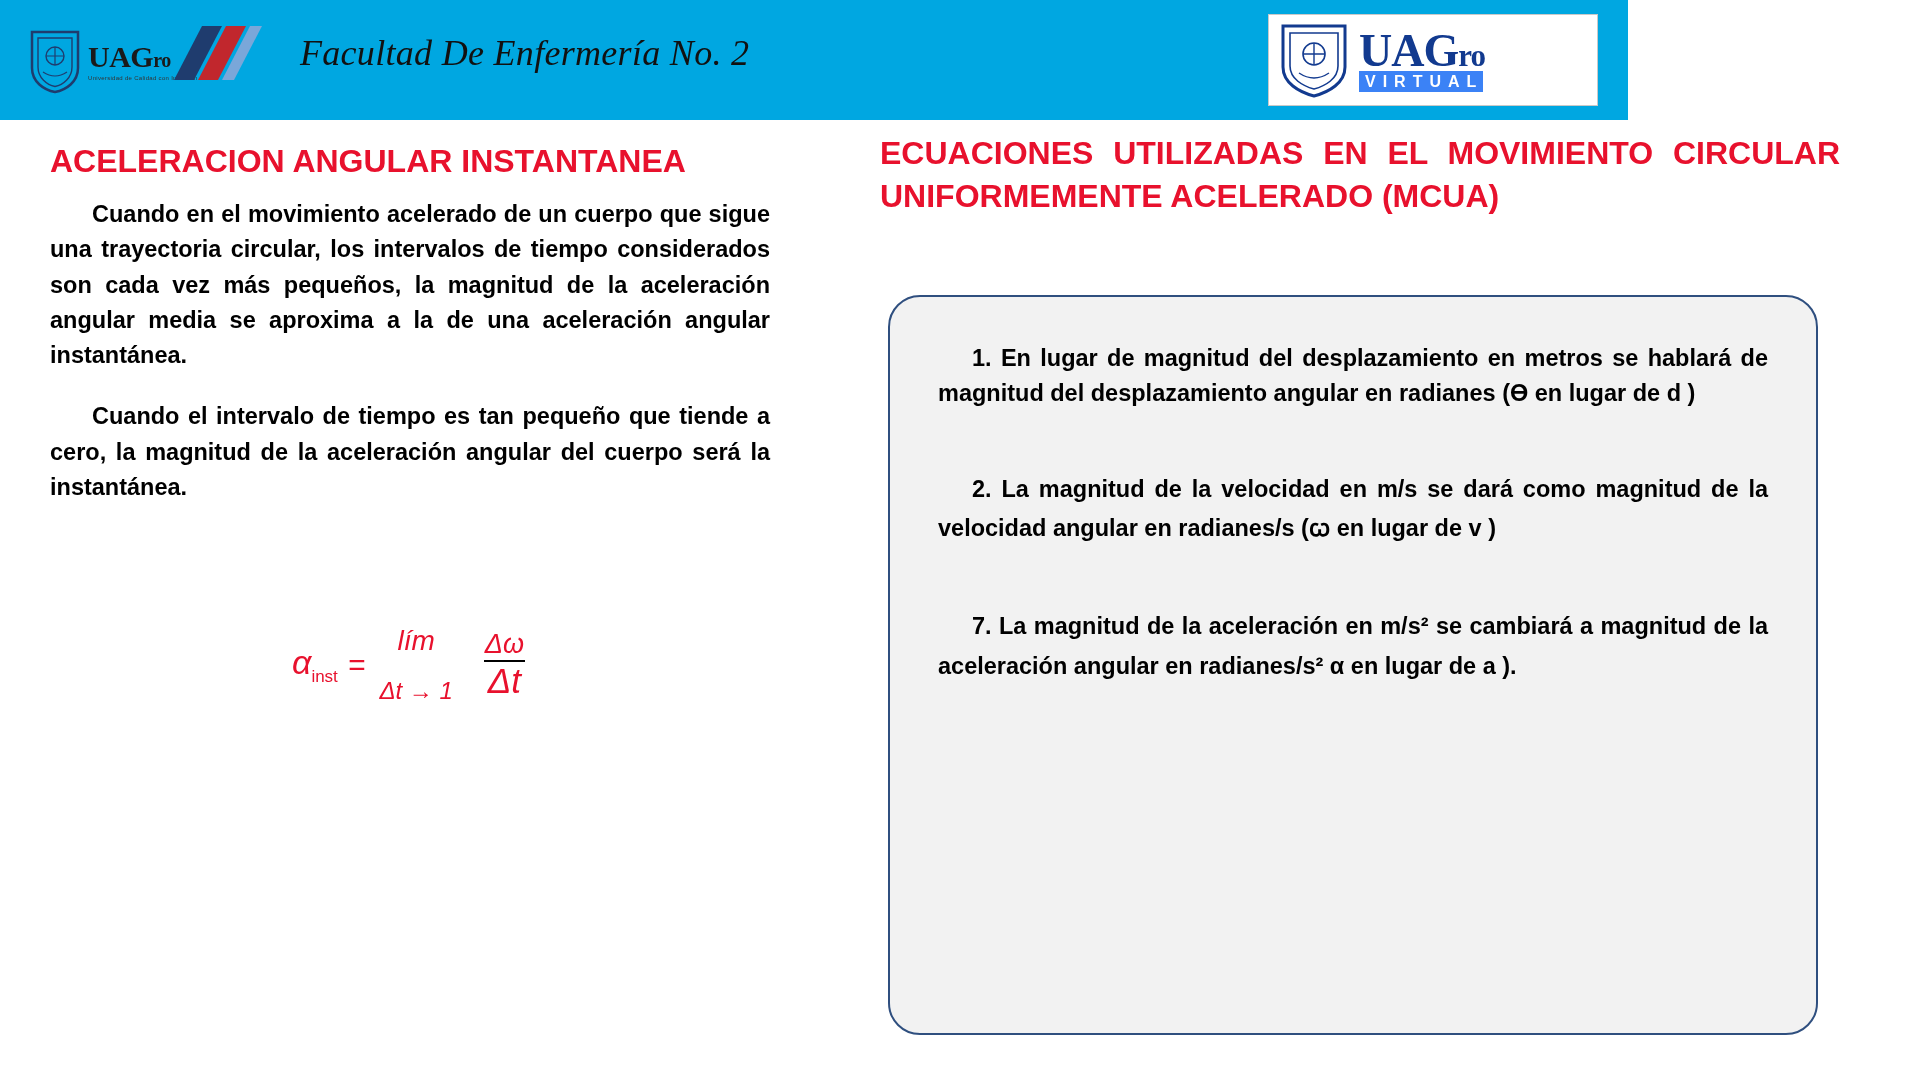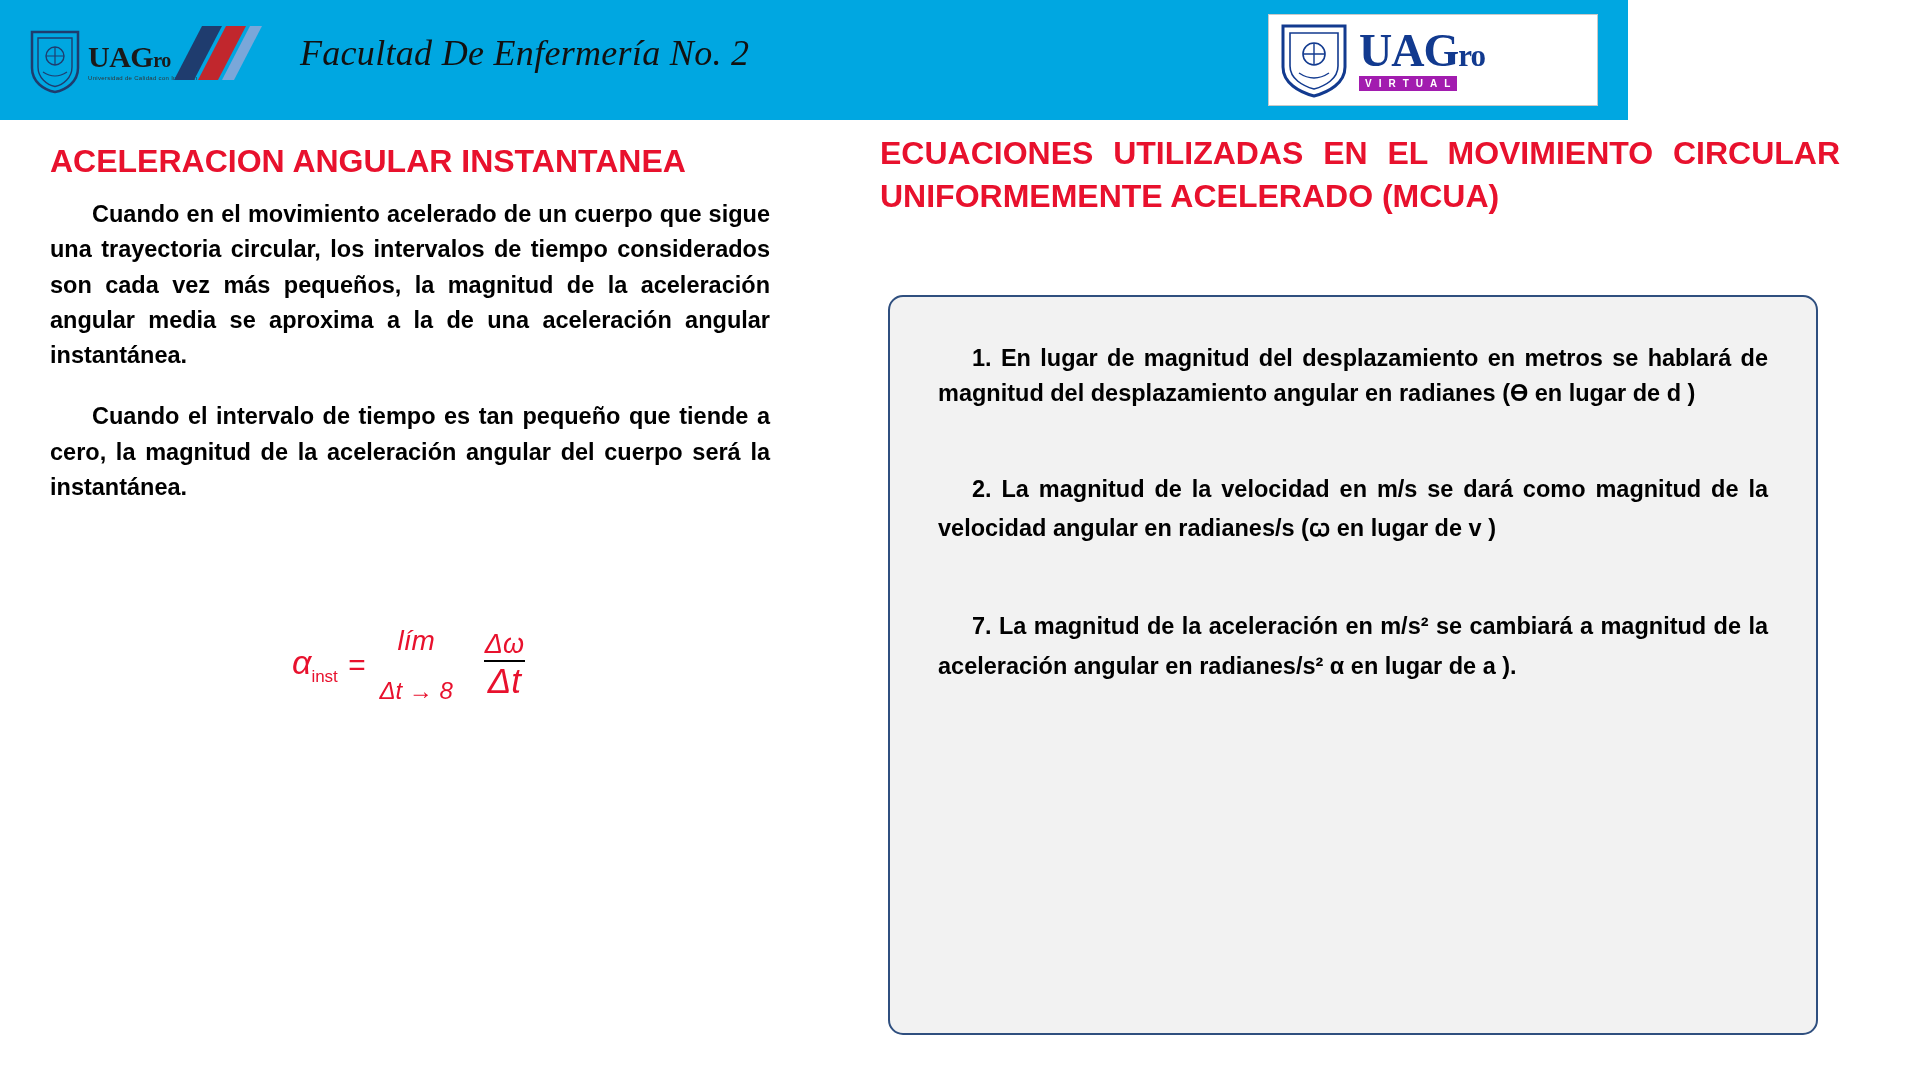--- a/index.html
+++ b/index.html
@@ -107,23 +107,23 @@
   .hr-right-text .uag {
     font-family: "Liberation Serif", serif;
     font-weight: bold;
     font-size: 46px;
     color: #123a8f;
     line-height: 0.95;
     letter-spacing: -1px;
   }
   .hr-right-text .uag .sm { font-size: 31px; }
   .hr-right-text .virtual {
-    background: #a21caf;
+    background: #3b82f6;
     color: #ffffff;
-    font-size: 10px;
+    font-size: 16px;
     font-weight: bold;
     letter-spacing: 7px;
     text-align: center;
     padding: 2px 0 2px 6px;
     margin-top: 2px;
   }
 
   
   .col-left {
     position: absolute;
@@ -205,21 +205,21 @@
   .f-frac .den { font-size: 35px; font-style: italic; padding: 0 4px; border-top: 2px solid #000000; }
 
   
   .rbox {
     position: absolute;
     left: 888px;
     top: 295px;
     width: 930px;
     height: 740px;
     border: 2px solid #2f4f7f;
-    border-radius: 15px;
+    border-radius: 32px;
     background: #f2f2f2;
     box-sizing: border-box;
     padding: 44px 48px 0 48px;
   }
   .rbox p {
     font-size: 23.5px;
     font-weight: bold;
     color: #000000;
     line-height: 1.5;
     margin: 0 0 58px 0;
@@ -285,21 +285,21 @@
   <h2 class="heading">ACELERACION ANGULAR INSTANTANEA</h2>
   <p class="body">Cuando en el movimiento acelerado de un cuerpo que sigue una trayectoria circular, los intervalos de tiempo considerados son cada vez más pequeños, la magnitud de la aceleración angular media se aproxima a la de una aceleración angular instantánea.</p>
   <p class="body">Cuando el intervalo de tiempo es tan pequeño que tiende a cero, la magnitud de la aceleración angular del cuerpo será la instantánea.</p>
 
   <div class="formula">
     <span class="wrap">
       <span class="f-alpha"><span>α</span><sub>inst</sub></span>
       <span class="f-eq">=</span>
       <span class="f-lim">
         <span class="top">lím</span>
-        <span class="bot">Δt → 8</span>
+        <span class="bot">Δt → 1</span>
       </span>
       <span class="f-frac">
         <span class="num">Δω</span>
         <span class="den">Δt</span>
       </span>
     </span>
   </div>
 </div>
 
 <div class="col-right">

